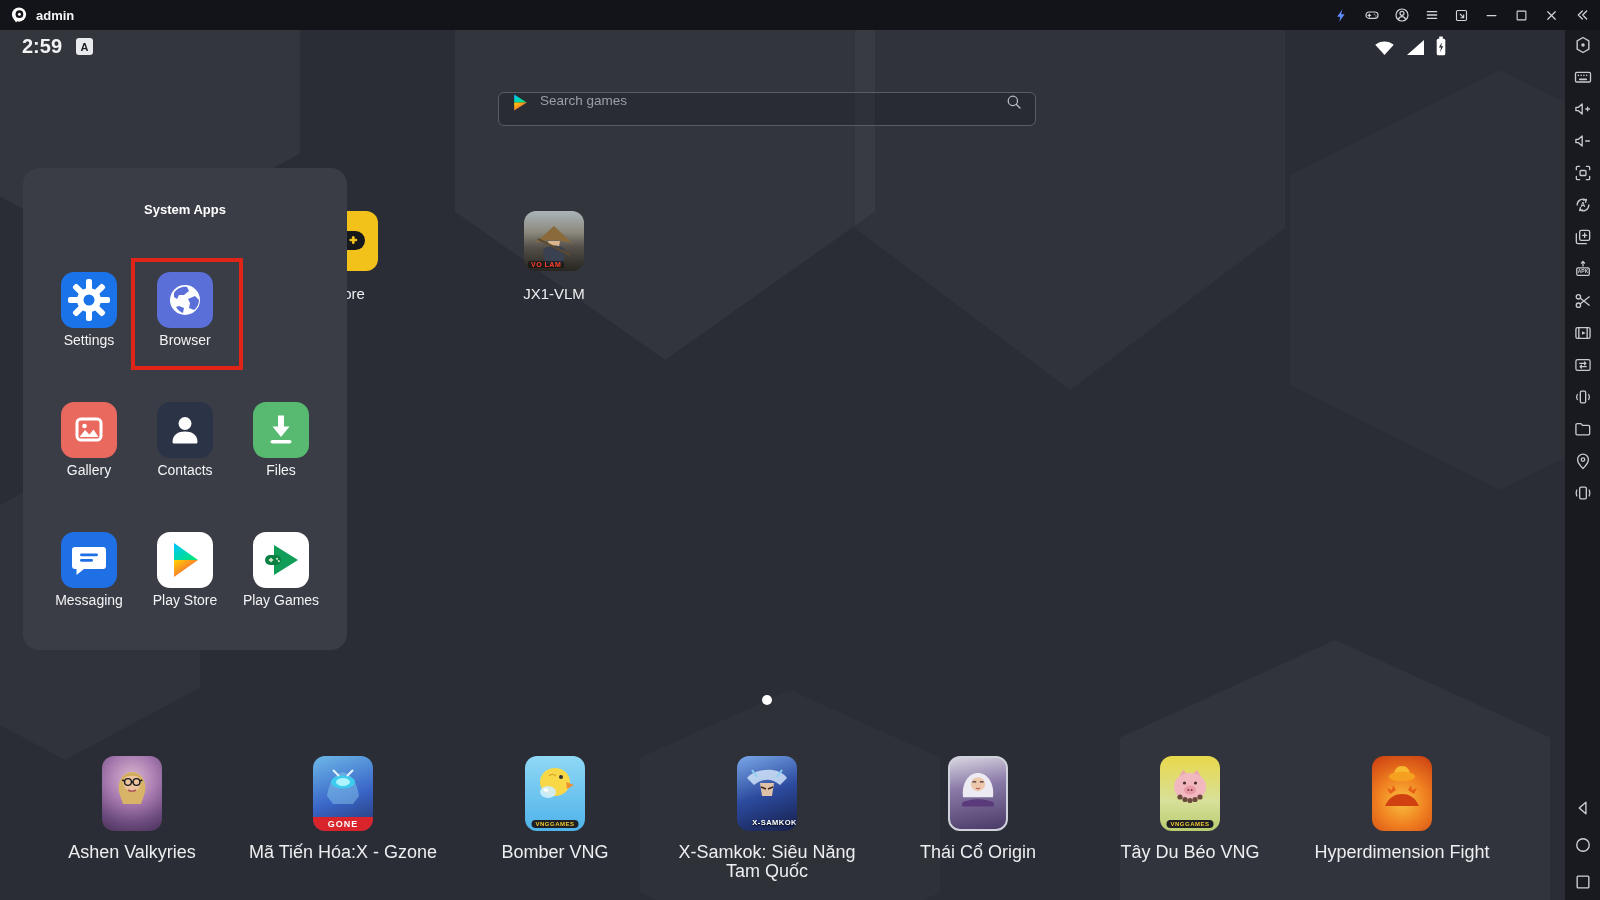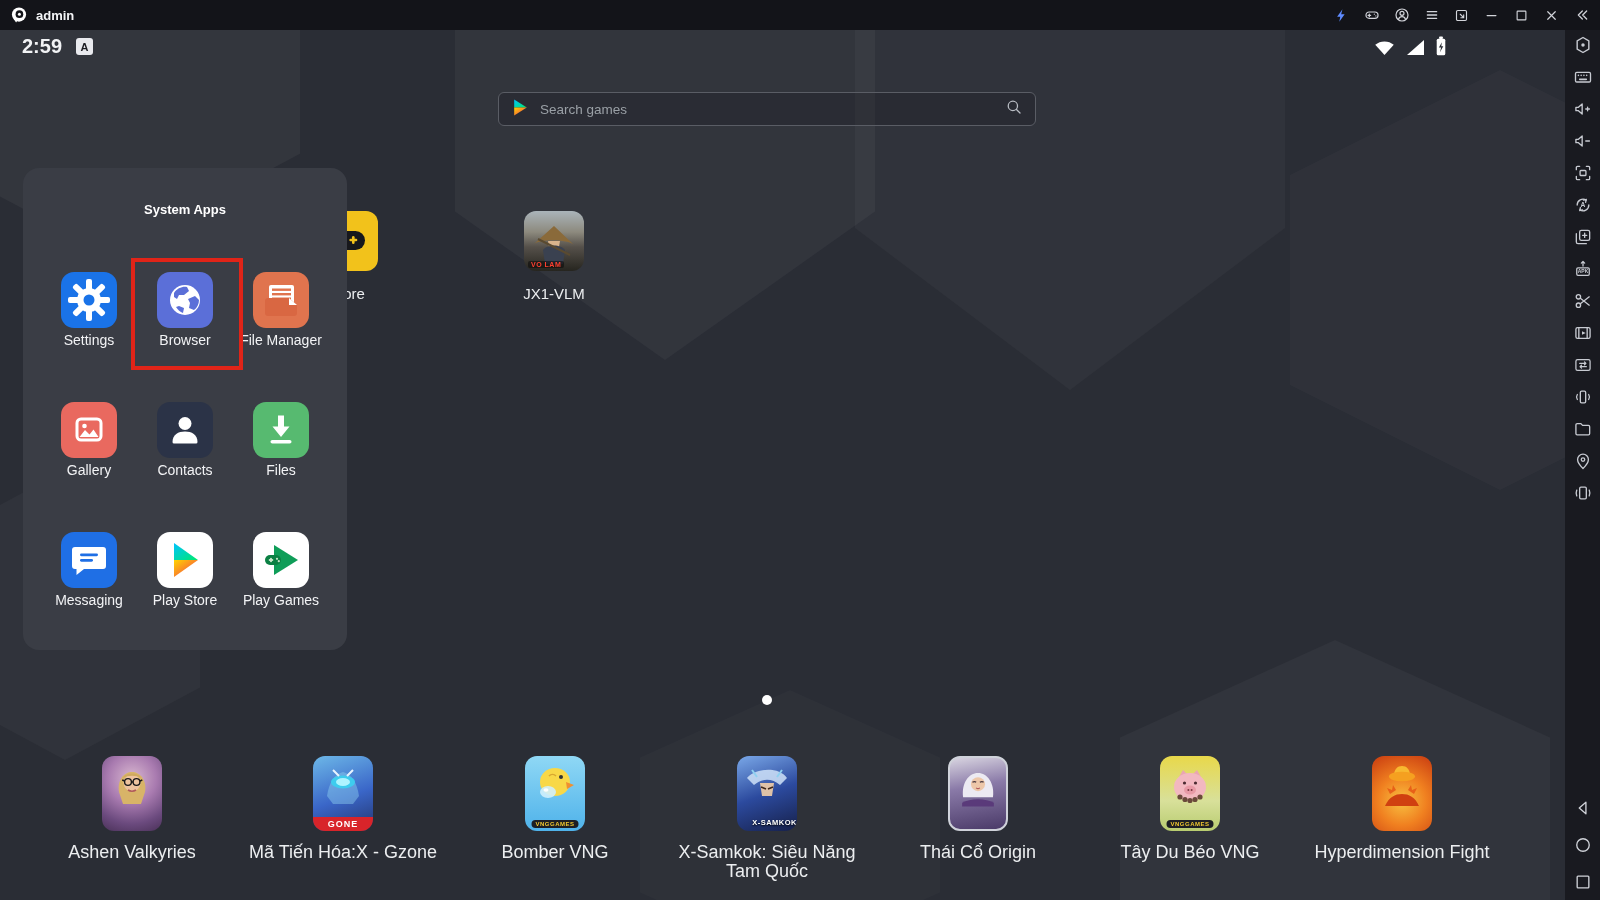--- a/index.html
+++ b/index.html
@@ -20,21 +20,21 @@
   .hex.shield { clip-path:polygon(0 0,100% 0,100% 55%,50% 100%,0 55%); }
   .hex.full { clip-path:polygon(50% 0,100% 25%,100% 75%,50% 100%,0 75%,0 25%); }
 
   .sb-time { position:absolute; left:22px; top:5px; color:#f2f3f5; font-size:20px; font-weight:bold; }
   .ime-badge { position:absolute; left:76px; top:8px; width:17px; height:17px; background:#e9eaee; border-radius:3px;
                color:#1c1d22; font-size:11px; font-weight:bold; display:flex; align-items:center; justify-content:center; }
   .sb-icons { position:absolute; right:118px; top:6px; display:flex; align-items:flex-end; gap:9px; }
 
   
   .searchbar { position:absolute; left:498px; top:62px; width:538px; height:34px; border:1px solid #5a5d65;
-               border-radius:6px; background:rgba(18,20,26,0.25); display:flex; align-items:center; padding:0 12px; }
+               border-radius:6px; background:rgba(18,20,26,0.25); display:flex; align-items:flex-start; padding:0 12px; }
   .searchbar input { flex:1; background:transparent; border:none; outline:none; color:#e8eaed;
                      font-size:13.5px; margin-left:10px; font-family:"Liberation Sans", sans-serif; }
   .searchbar input::placeholder { color:#9aa0a6; }
 
   
   .folder { position:absolute; left:23px; top:138px; width:324px; height:482px; background:#3a3d45;
             border-radius:16px; z-index:5; }
   .folder-title { position:absolute; left:23px; top:172px; width:324px; text-align:center; color:#ffffff;
                   font-size:13px; font-weight:bold; z-index:6; }
   .fcell { position:absolute; width:96px; text-align:center; z-index:6; cursor:pointer; }
@@ -258,33 +258,20 @@
         <svg width="56" height="56" viewBox="0 0 56 56">
           <circle cx="28" cy="28" r="15" fill="#ffffff"></circle>
           <path d="M17 21c3-5 9-7 13-6l2 4-5 4h-5l-2 4-3-2z" fill="#5b6fd8"></path>
           <path d="M31 27l7-3 4 4c0 4-2 8-5 10l-5-2 1-5z" fill="#5b6fd8"></path>
           <path d="M22 34l5 2-1 5c-3-1-5-3-7-6z" fill="#5b6fd8"></path>
         </svg>
       </span>
       <div class="fapp-label">Browser</div>
     </div>
 
-    <div class="fcell" style="left:233px;top:242px;">
-      <span class="fapp-icon" style="background:#e0744e;">
-        <svg width="56" height="56" viewBox="0 0 56 56">
-          <rect x="16" y="13" width="25" height="19" rx="2" fill="#ffffff"></rect>
-          <rect x="19" y="16.5" width="19" height="2.4" fill="#e0744e"></rect>
-          <rect x="19" y="21" width="19" height="2.4" fill="#e0744e"></rect>
-          <rect x="19" y="25.5" width="19" height="2.4" fill="#e0744e"></rect>
-          <path d="M12 29a3 3 0 013-3h21l8 7v8a3 3 0 01-3 3H15a3 3 0 01-3-3z" fill="#d96742"></path>
-          <path d="M36 26l8 7h-8z" fill="#ffffff"></path>
-        </svg>
-      </span>
-      <div class="fapp-label">File Manager</div>
-    </div>
 
     <div class="fcell" style="left:41px;top:372px;">
       <span class="fapp-icon" style="background:#e9695f;">
         <svg width="56" height="56" viewBox="0 0 56 56" fill="none">
           <rect x="16" y="17" width="24" height="21" rx="4" stroke="#ffffff" stroke-width="3"></rect>
           <circle cx="23.5" cy="24" r="2.3" fill="#ffffff"></circle>
           <path d="M18.5 35l5.5-7 4.5 4.5 4-5 5 7.5z" fill="#ffffff"></path>
         </svg>
       </span>
       <div class="fapp-label">Gallery</div>

